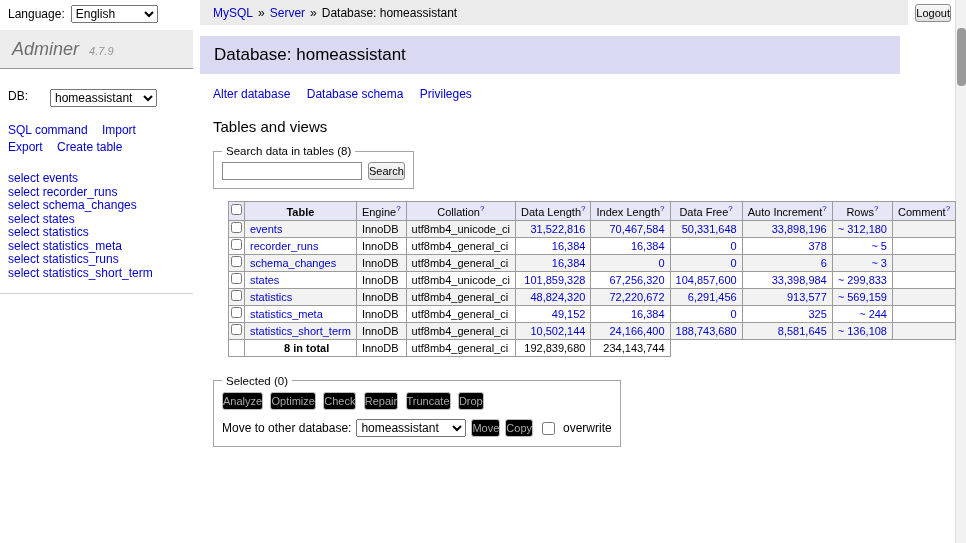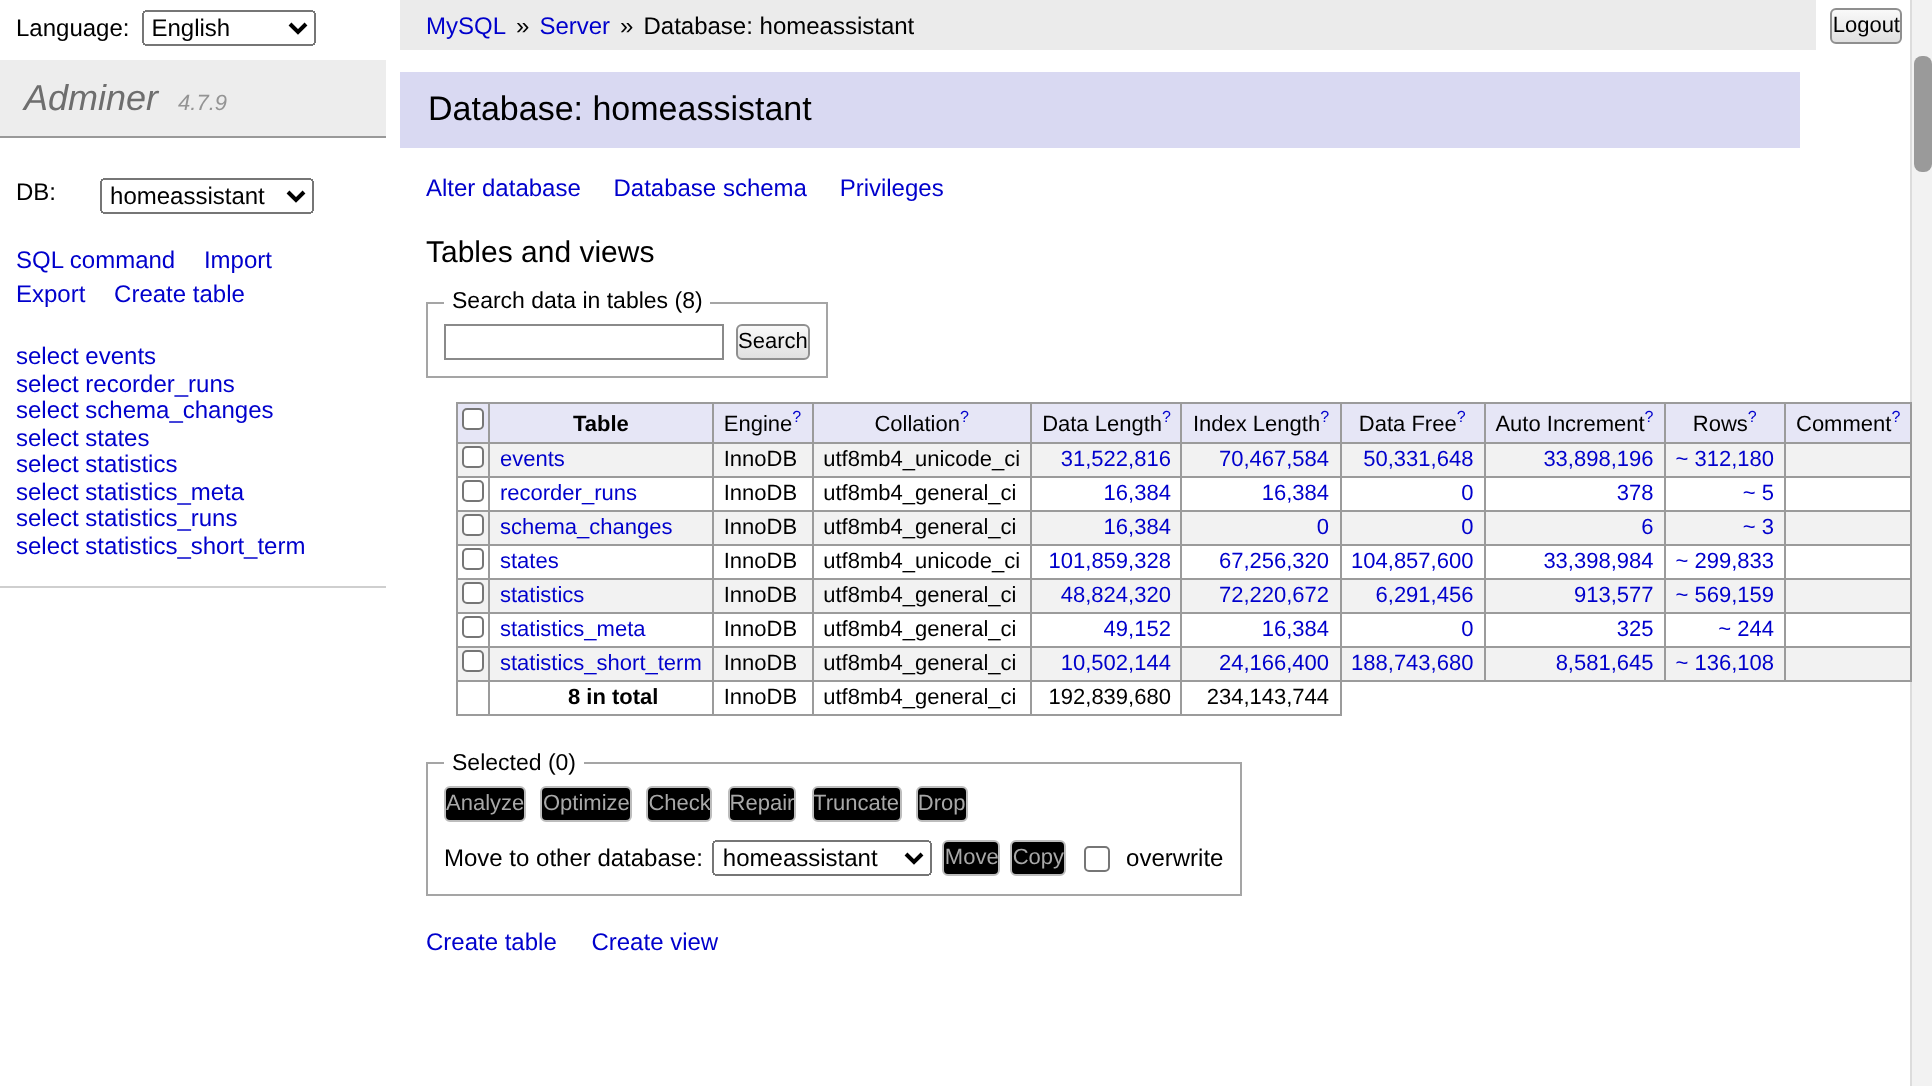--- a/index.html
+++ b/index.html
@@ -346,19 +346,15 @@
       <select>
         <option>homeassistant</option>
       </select>
       <button class="btn" disabled="">Move</button>
       <button class="btn" disabled="">Copy</button>
       <input type="checkbox" style="">
       <span>overwrite</span>
     </div>
   </fieldset>
 
-  <p class="footer-links">
-    <a href="#">Create table</a>
-    <a href="#">Create view</a>
-  </p>
 
 
 </main>
 
 </body></html>

